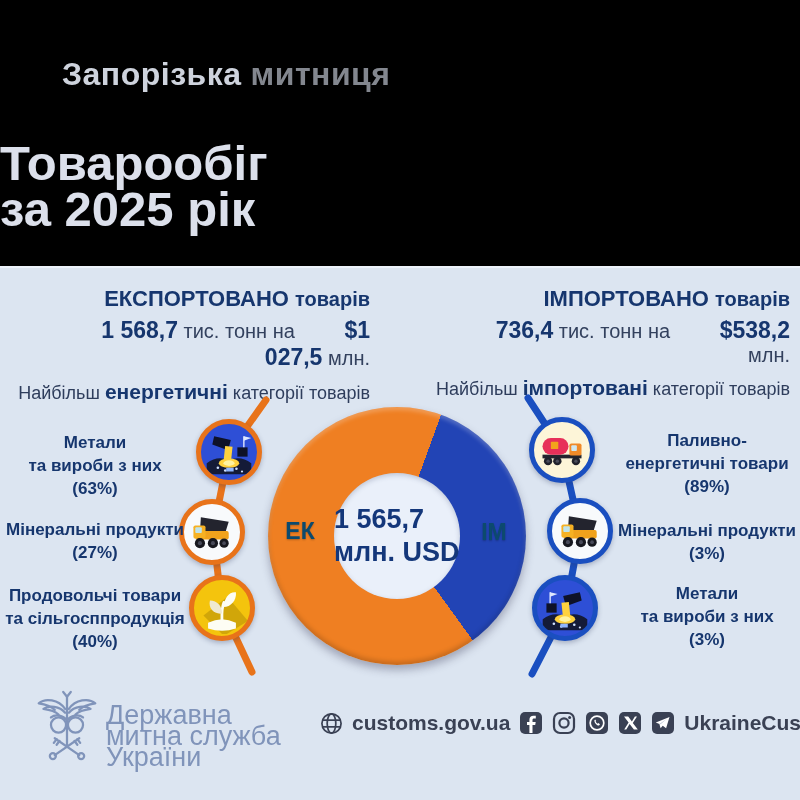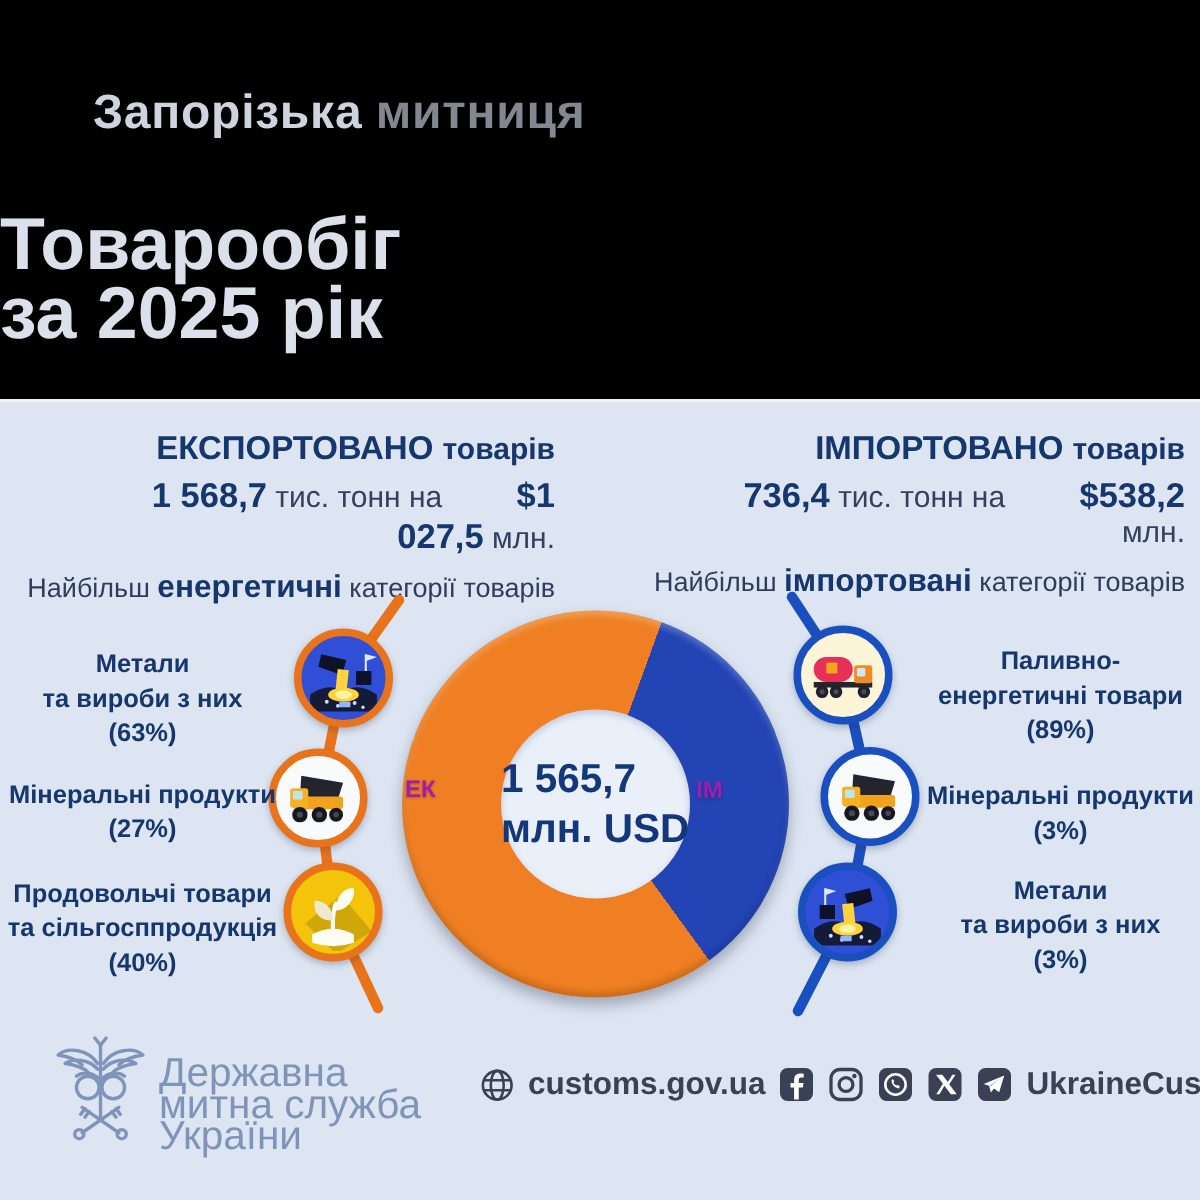--- a/index.html
+++ b/index.html
@@ -28,21 +28,21 @@
   .sum-right{left:430px;top:286px;}
 
   
   .connector{position:absolute;left:0;top:0;z-index:1;}
   .donut{position:absolute;left:268px;top:407px;width:258px;height:258px;border-radius:50%;z-index:2;
          background:conic-gradient(#ef7f22 0deg 20deg,#2244b5 20deg 144deg,#ef7f22 144deg 360deg);
          box-shadow:0 5px 9px rgba(60,60,90,.38), inset 0 -3px 5px rgba(0,0,0,.18), inset 0 3px 4px rgba(255,255,255,.25);}
   .hole{position:absolute;left:334px;top:473px;width:126px;height:126px;border-radius:50%;background:#eaf0fa;z-index:3;
         display:flex;flex-direction:column;align-items:flex-start;justify-content:center;
         font-size:27px;line-height:33px;font-weight:800;color:#14377a;box-shadow:inset 0 2px 5px rgba(60,70,110,.25);}
-  .slice-label{position:absolute;z-index:3;width:60px;font-size:16px;font-weight:800;color:#a21caf;text-shadow:0 1px 2px rgba(0,0,0,.25);}
+  .slice-label{position:absolute;z-index:3;width:60px;text-align:center;font-size:23px;font-weight:800;color:#0c4a6e;text-shadow:0 1px 2px rgba(0,0,0,.25);}
   .lab-ek{left:270px;top:518px;}
   .lab-im{left:464px;top:519px;}
 
   
   .cat-icon{position:absolute;z-index:4;width:66px;height:66px;border-radius:50%;border:5px solid #e8731a;
             box-sizing:border-box;display:flex;align-items:center;justify-content:center;overflow:hidden;
             box-shadow:0 2px 5px rgba(40,50,90,.3);}
   .bc{border-color:#1a4fc0;}
   .bg-navy{background:#2e4fd6;} .bg-white{background:#f8fafc;} .bg-yellow{background:#f4c40d;} .bg-cream{background:#fdf5d8;}
 

